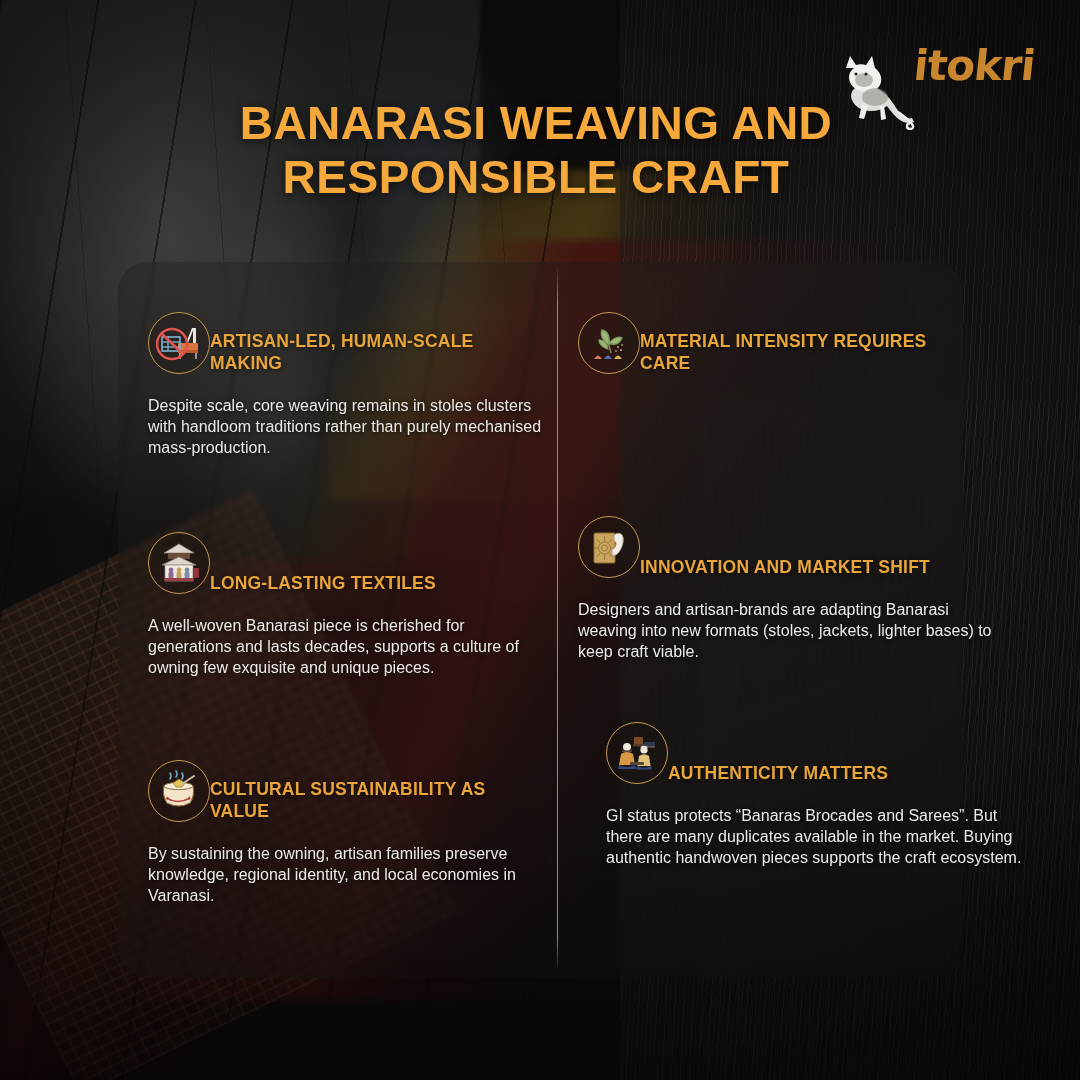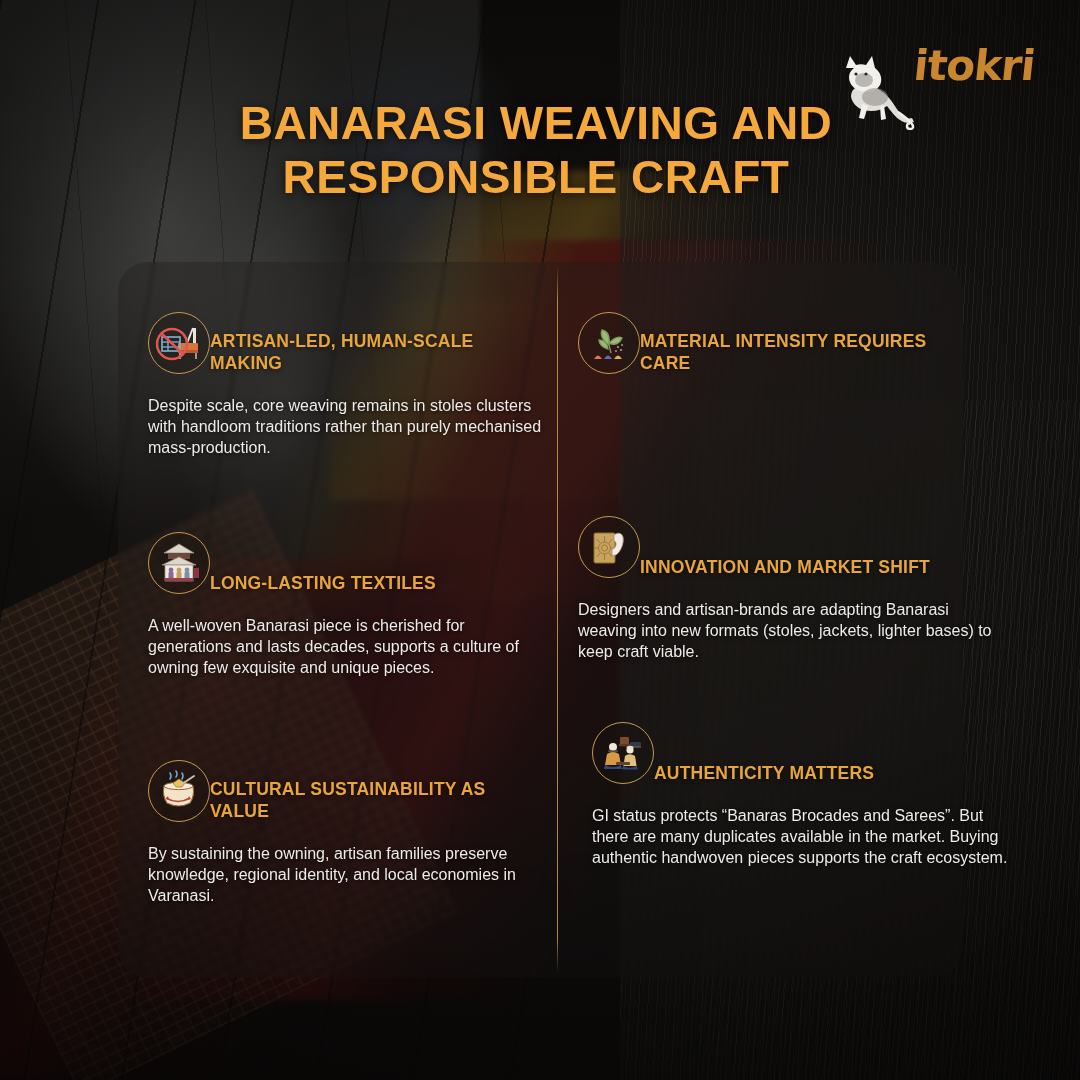--- a/index.html
+++ b/index.html
@@ -134,21 +134,21 @@
   }
 
   
   .grid{position:absolute;left:118px;top:262px;width:845px;height:716px;}
   .card{position:absolute;width:400px;}
   .card.c0{left:30px;  top:48px;}
   .card.c1{left:460px; top:48px;}
   .card.c2{left:30px;  top:268px;}
   .card.c3{left:460px; top:252px;}
   .card.c4{left:30px;  top:496px;}
-  .card.c5{left:474px; top:458px;}
+  .card.c5{left:488px; top:458px;}
 
   .card-head{display:flex;align-items:flex-end;}
   .icon-ring{
     flex:0 0 auto;width:60px;height:60px;border-radius:50%;
     border:1.4px solid #c49a52;
     display:flex;align-items:center;justify-content:center;
     background:rgba(26,20,18,.30);
     margin-top:2px;
   }
   .card-title{

